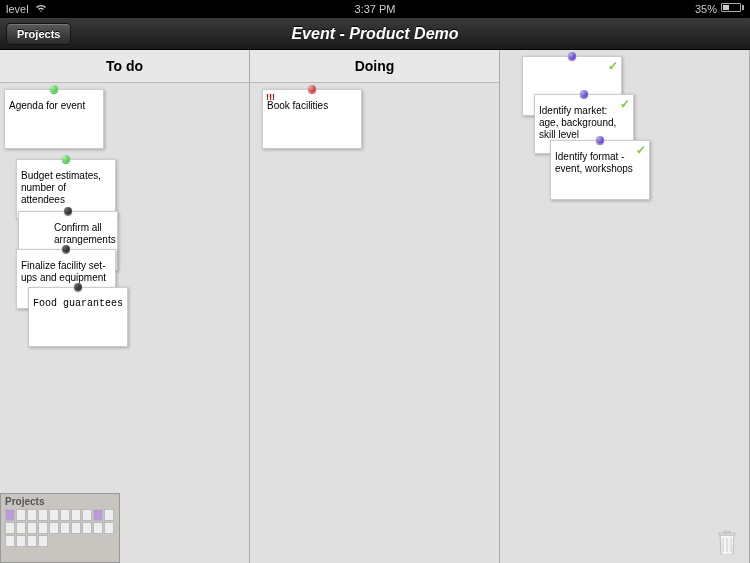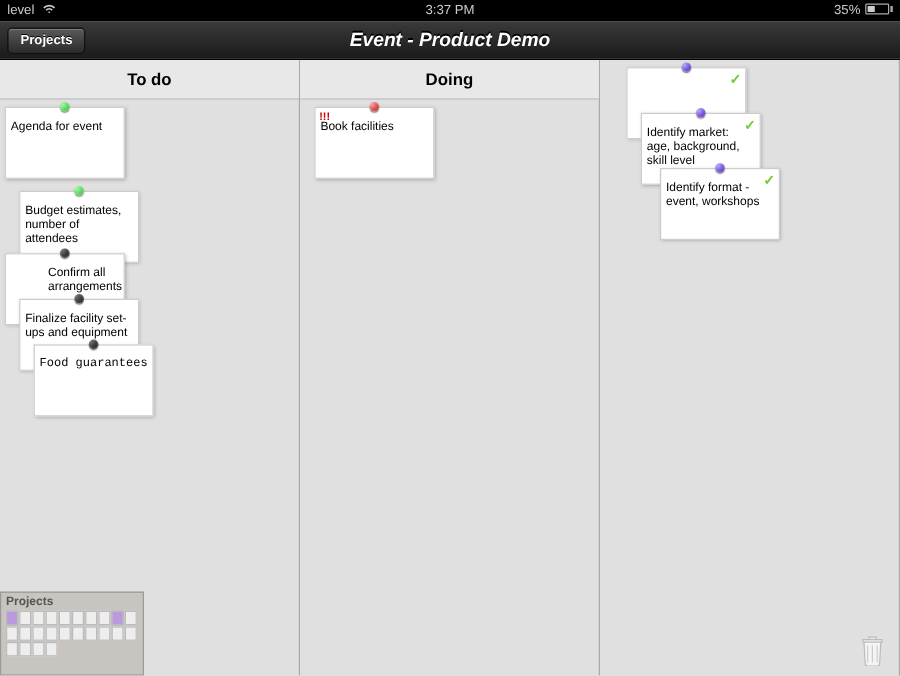--- a/index.html
+++ b/index.html
@@ -209,21 +209,21 @@
     <div class="col-header">To do</div>
     <div class="col-body">
       <div class="card" style="left:4px; top:6px;">
         <span class="pin pin-green"></span>
         <span>Agenda for event</span>
       </div>
       <div class="card" style="left:16px; top:44px;margin-top:32px;">
         <span class="pin pin-green"></span>
         <span>Budget estimates, number of attendees</span>
       </div>
-      <div class="card" style="left:4px; top:128px;padding-left:35px;">
+      <div class="card" style="left:18px; top:128px;padding-left:35px;">
         <span class="pin pin-black"></span>
         <span>Confirm all arrangements</span>
       </div>
       <div class="card" style="left:16px; top:166px;">
         <span class="pin pin-black"></span>
         <span>Finalize facility set-ups and equipment</span>
       </div>
       <div class="card" style="left:28px; top:204px;font-family:Liberation Mono, monospace;">
         <span class="pin pin-black"></span>
         <span>Food guarantees</span>

